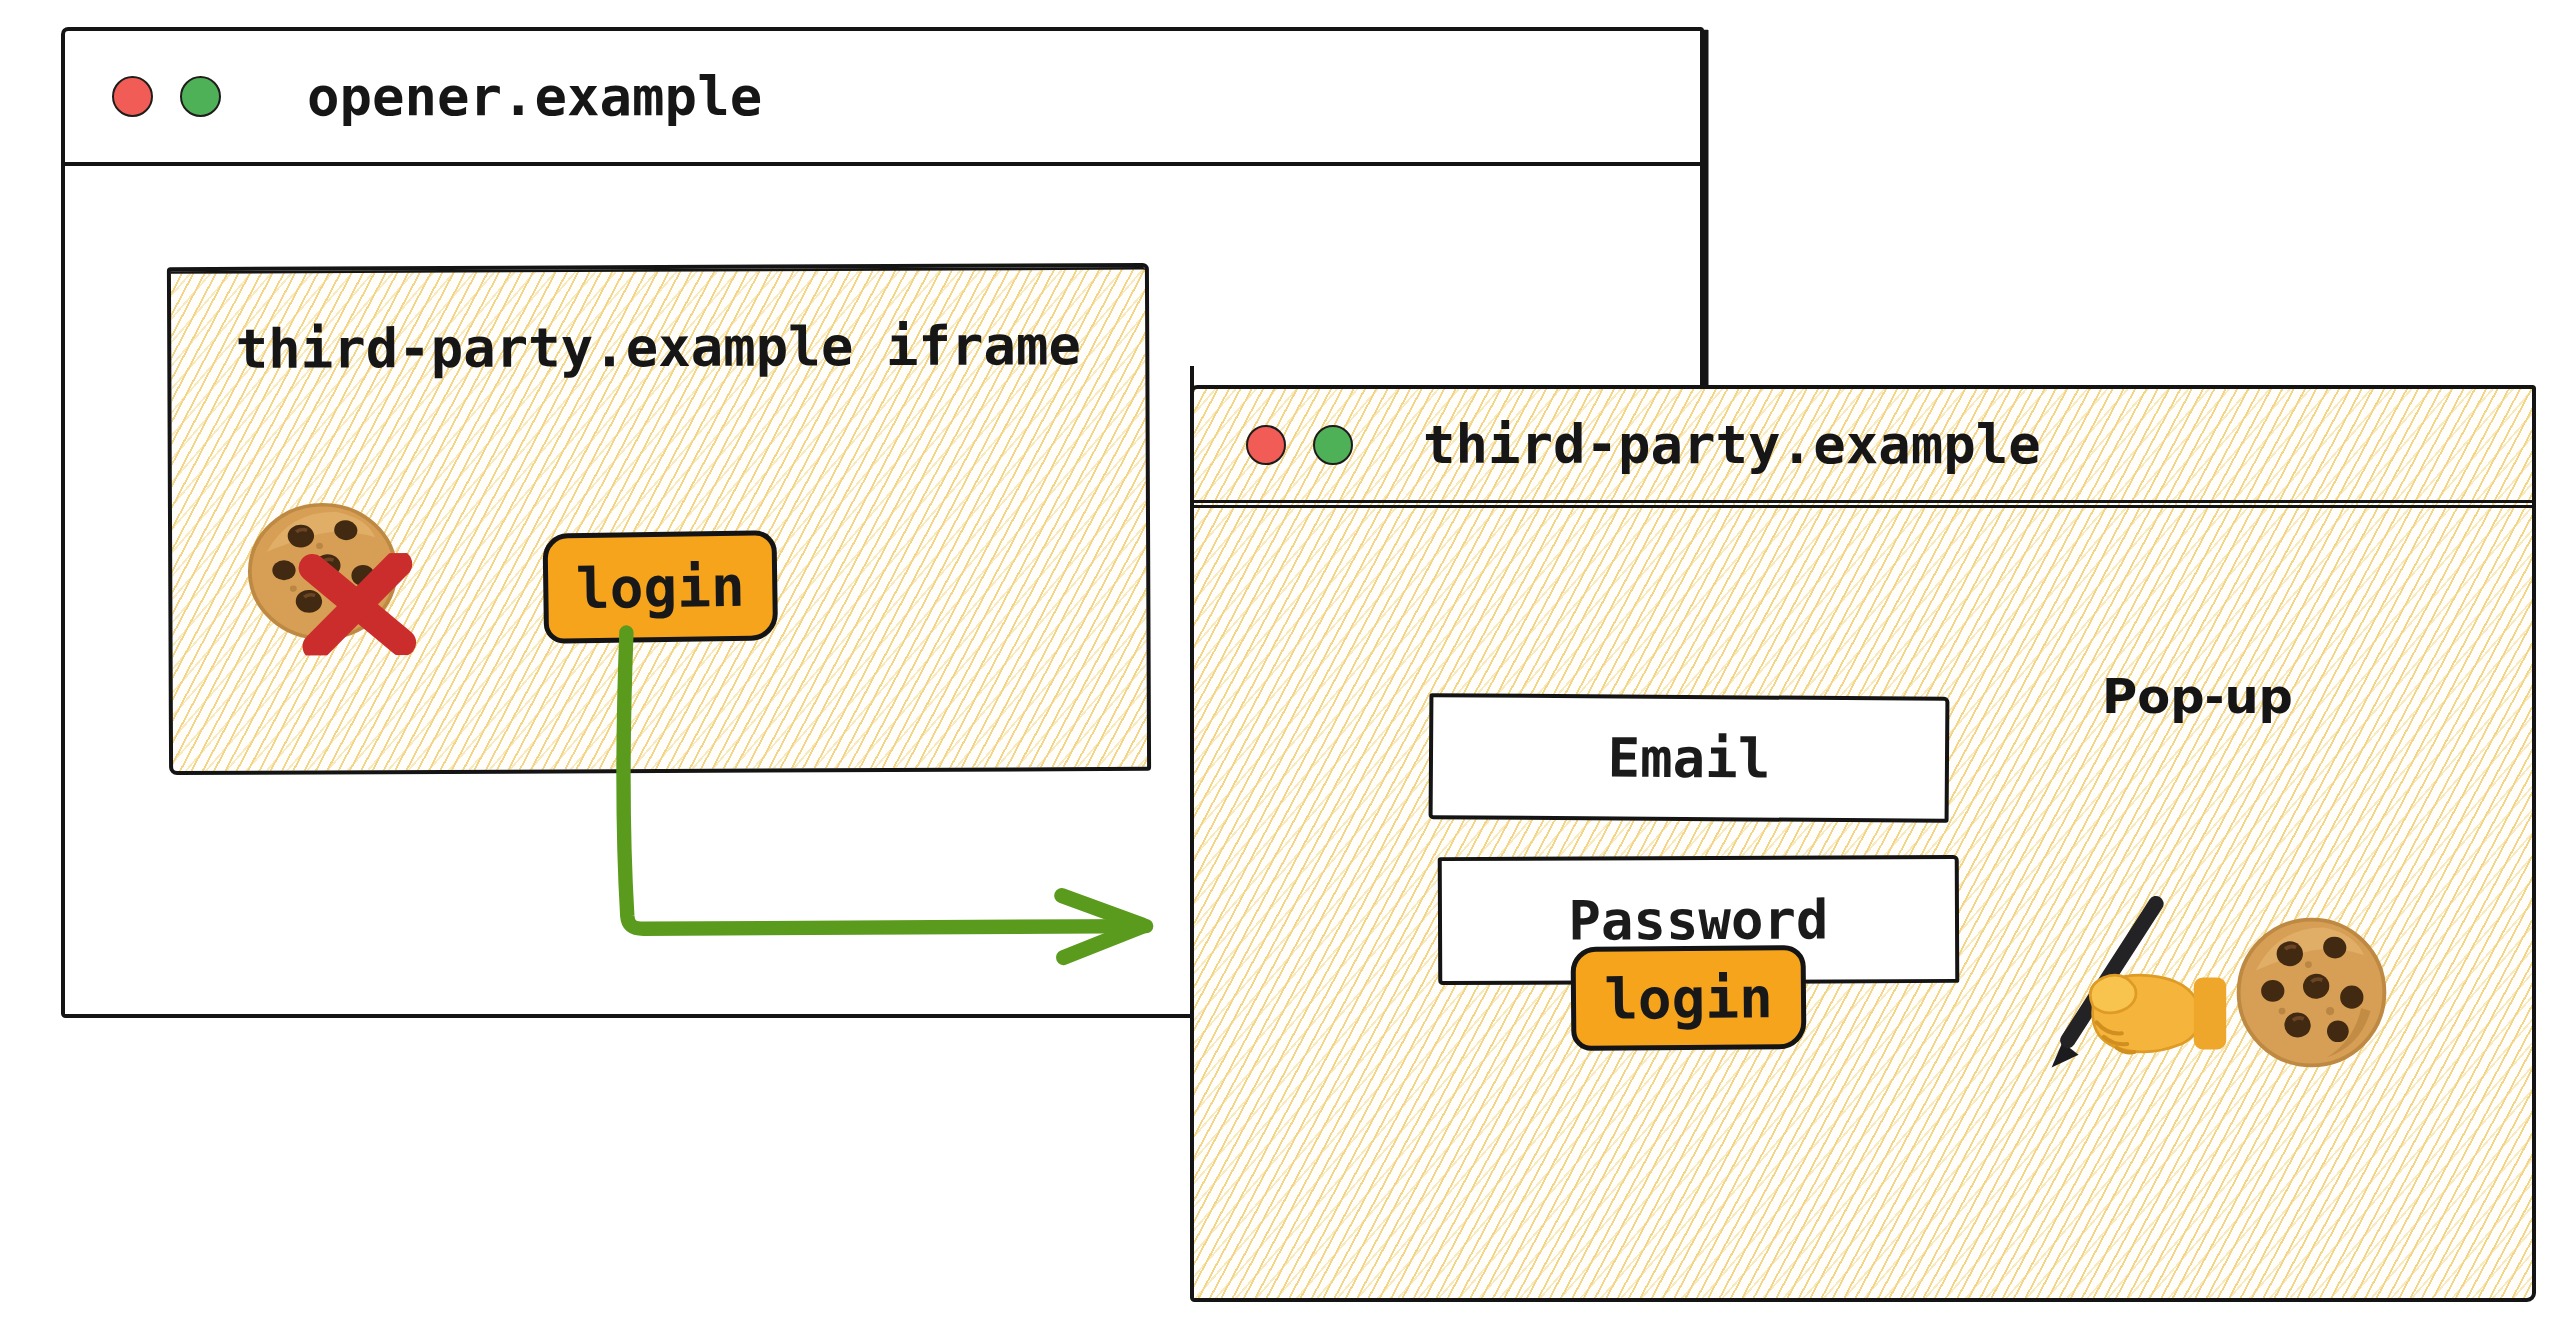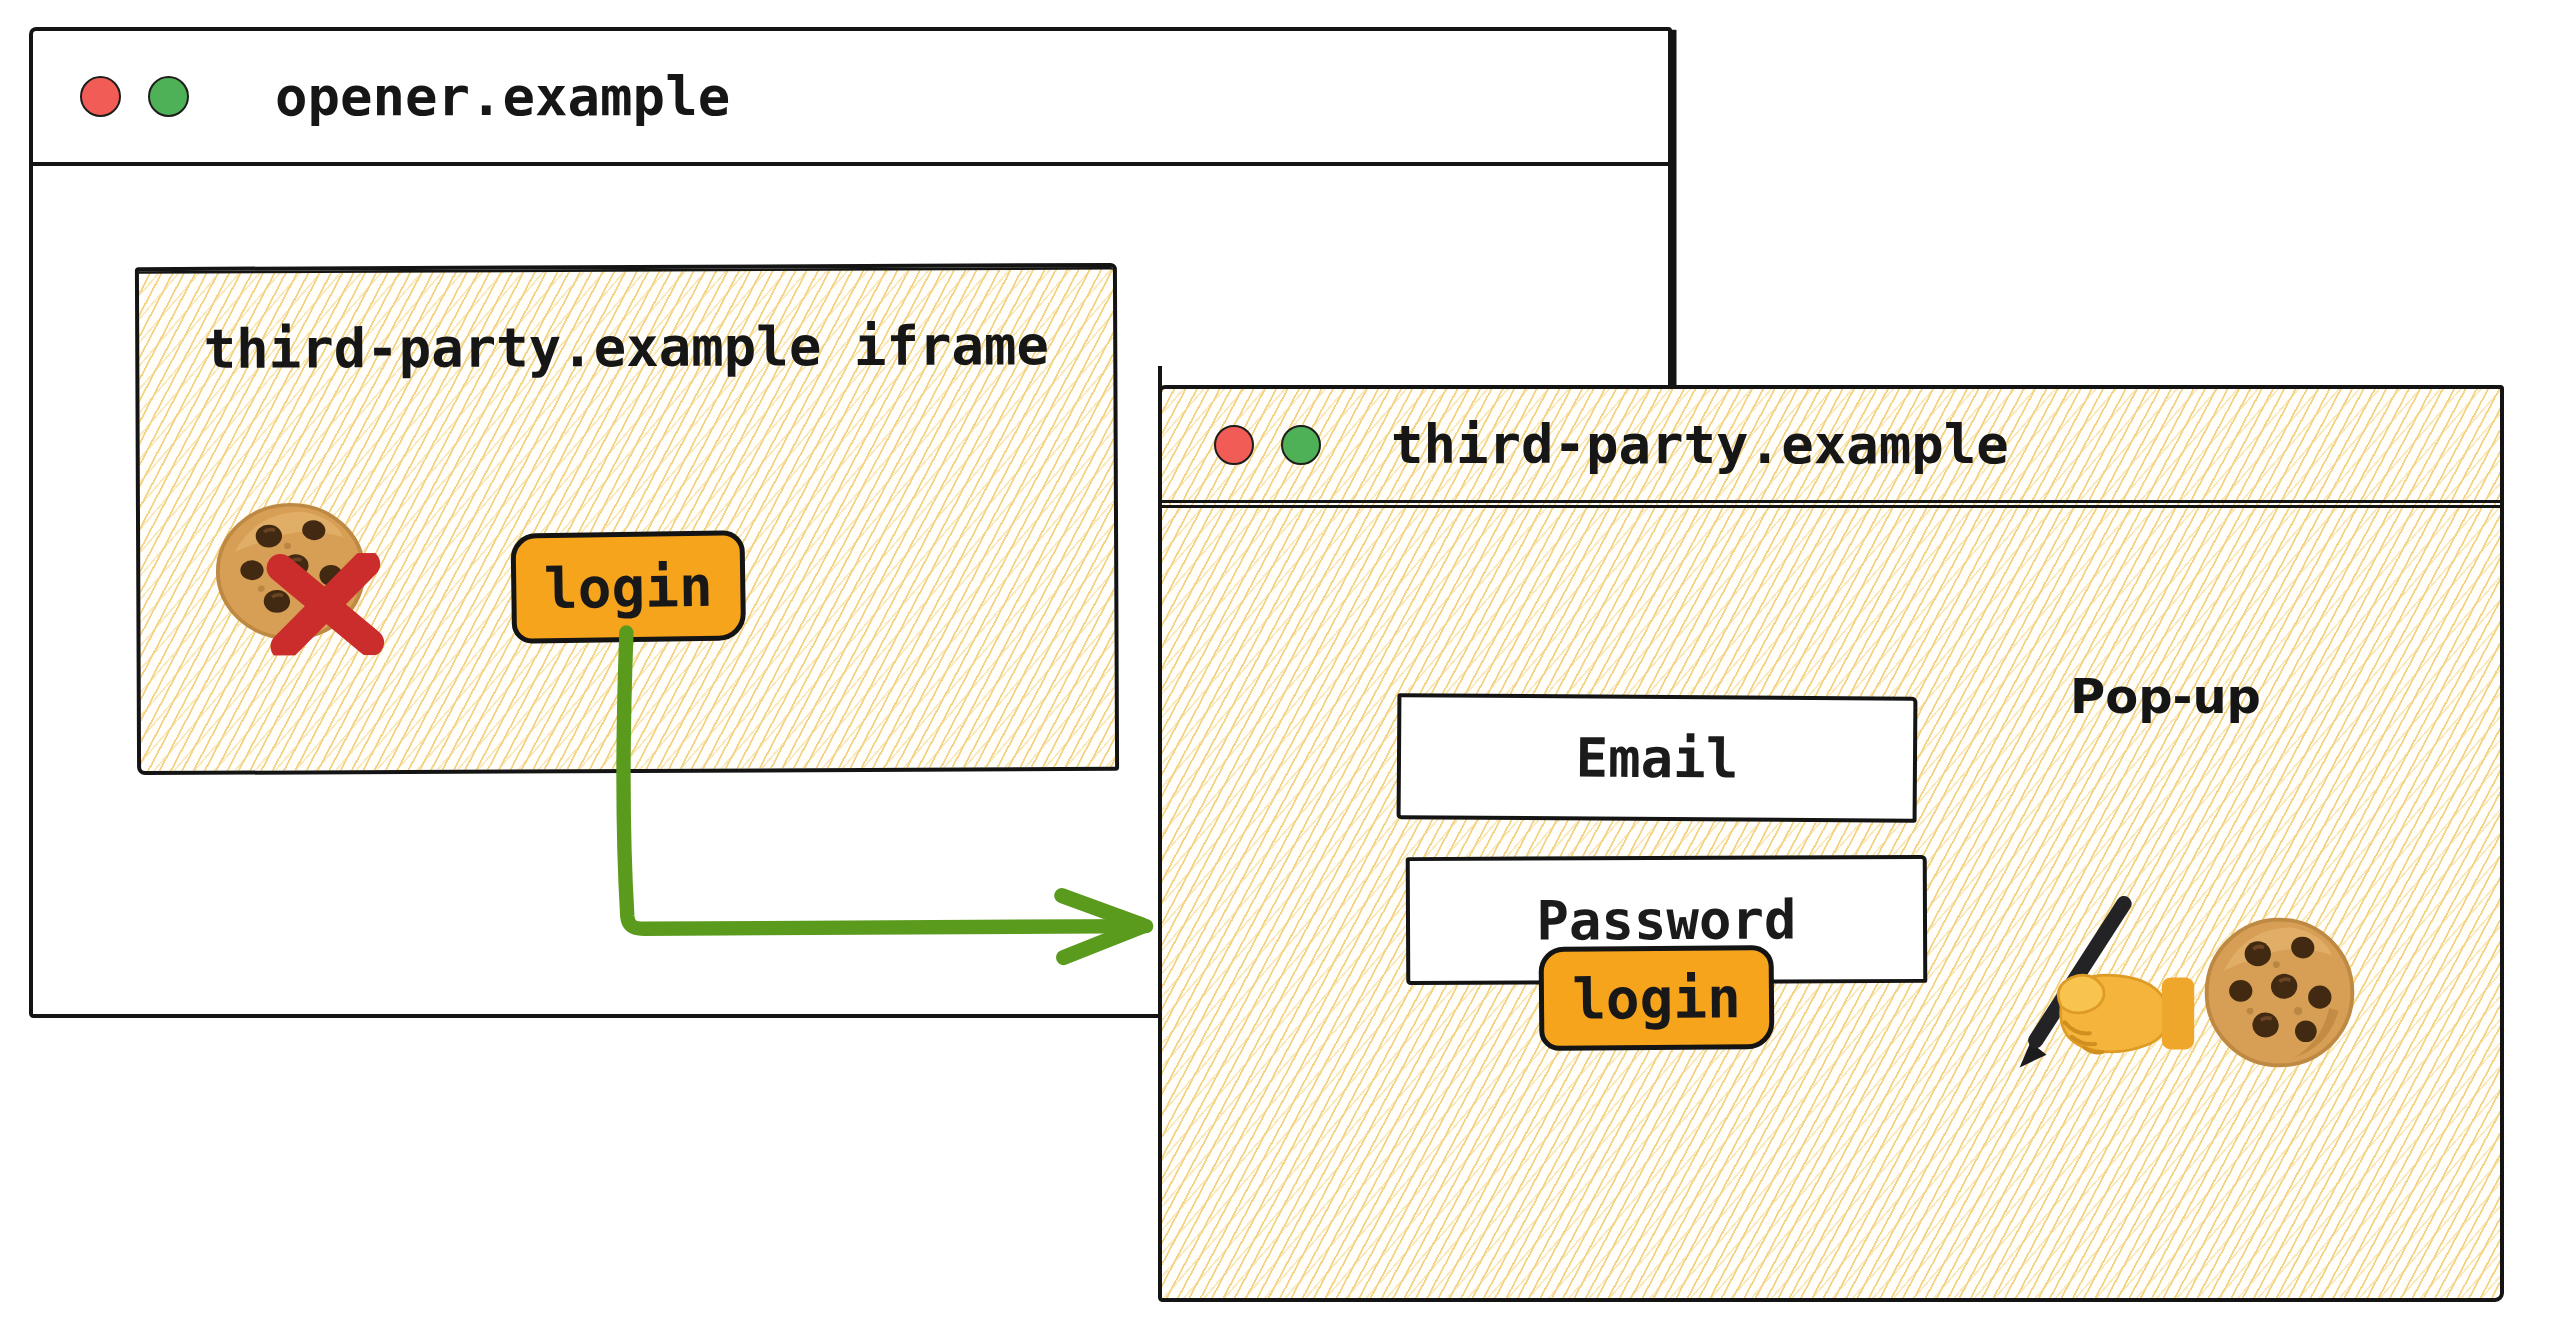--- a/index.html
+++ b/index.html
@@ -9,20 +9,21 @@
   #stage {
     position:relative; width:2576px; height:1324px;
     background:#ffffff; overflow:hidden;
   }
 
   .window {
     position:absolute;
     border:4.5px solid var(--ink,#141414);
     border-radius:7.2px 3.6px 9px 4.5px;
     background:#ffffff;
+    margin-left:32px;
   }
   .hatch {
     background-color:#fffefa;
     background-image:
       repeating-linear-gradient(118deg, var(--hatch-line,#F4D486) 0 1.8px, rgba(0,0,0,0) 1.8px 10px),
       repeating-linear-gradient(131deg, rgba(247,228,175,.8) 0 1.8px, rgba(0,0,0,0) 1.8px 15.3px);
   }
 
   .titlebar {
     position:relative;

